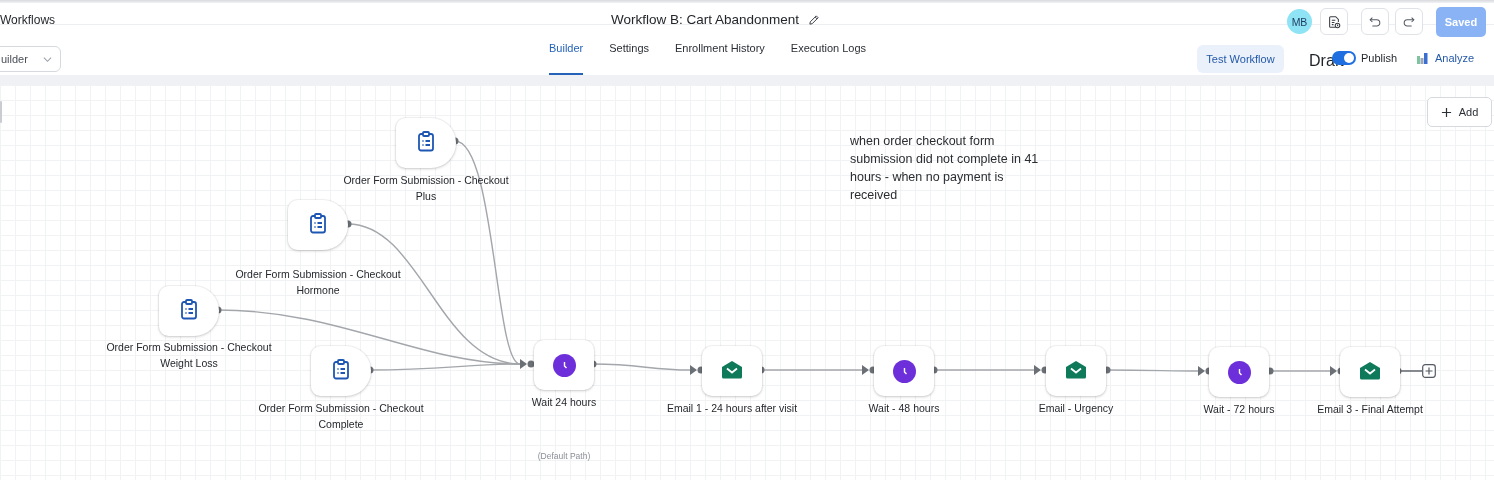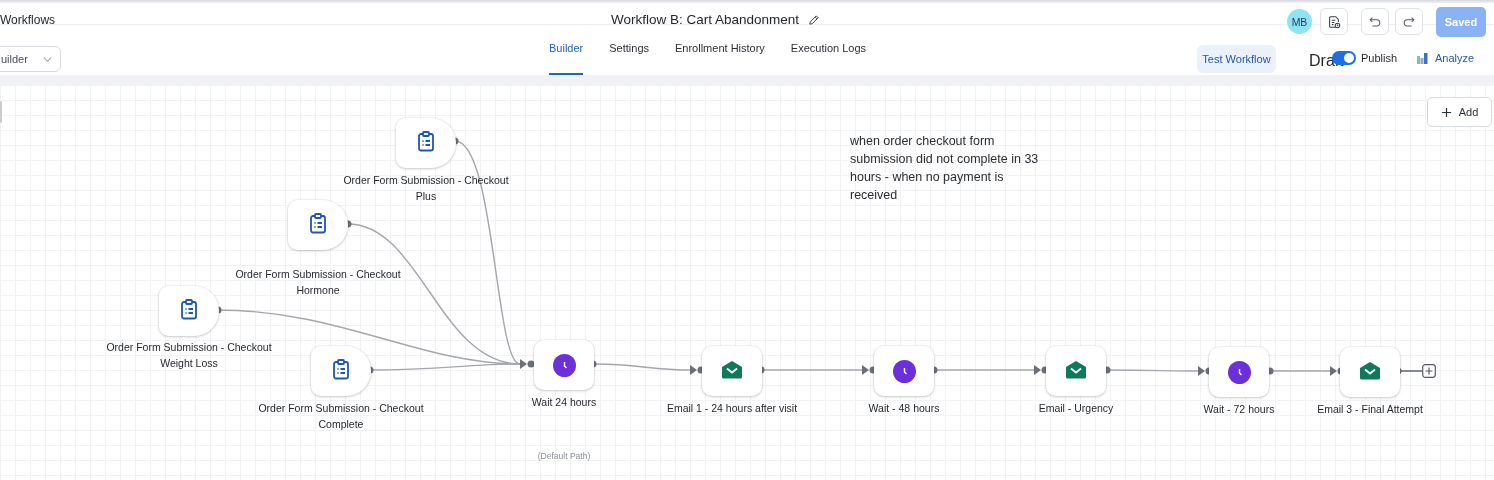--- a/index.html
+++ b/index.html
@@ -14,21 +14,21 @@
   .icon-btn svg { width: 14px; height: 14px; }
   .saved-btn { position: absolute; left: 1436px; top: 4px; width: 50px; height: 30px; border-radius: 5px; background: #8ab3f5; color: #fff; font-size: 11px; font-weight: bold; display: flex; align-items: center; justify-content: center; }
 
   .subbar { position: absolute; left: 0; top: 42px; width: 1494px; height: 33px; background: #fff; }
   .builder-select { position: absolute; left: -12px; top: 4px; width: 73px; height: 26px; border: 1px solid #d6d9de; border-radius: 6px; font-size: 11px; color: #4a4f57; display: flex; align-items: center; padding-left: 12px; }
   .builder-select svg { position: absolute; right: 8px; top: 9px; width: 9px; height: 7px; }
   .tabs { position: absolute; left: 536px; top: 0; height: 33px; display: flex; }
   .tab { font-size: 11px; color: #2b2f36; padding: 0 13px 0 13px; height: 33px; position: relative; }
   .tab.active { color: #2563b8; }
   .tab.active::after { content: ""; position: absolute; left: 13px; right: 13px; bottom: 0; height: 2px; background: #2563b8; }
-  .test-btn { position: absolute; left: 1197px; top: 3px; width: 79px; height: 28px; background: #eaf1fb; border-radius: 6px; color: #2459a8; font-size: 11px; display: flex; align-items: center; justify-content: center; }
+  .test-btn { position: absolute; left: 1197px; top: 3px; width: 87px; height: 28px; background: #eaf1fb; border-radius: 6px; color: #2459a8; font-size: 11px; display: flex; align-items: center; justify-content: center; }
   .draft-label { position: absolute; left: 1301px; top: 10px; font-size: 16px; color: #1f2328; margin-left: 8px; }
   .toggle { position: absolute; left: 1332px; top: 9px; width: 24px; height: 14px; border-radius: 7px; background: #1f6fe0; }
   .toggle::after { content: ""; position: absolute; right: 2px; top: 2px; width: 10px; height: 10px; border-radius: 50%; background: #fff; }
   .publish-label { position: absolute; left: 1361px; top: 10px; font-size: 11px; color: #1f2328; }
   .analyze { position: absolute; left: 1417px; top: 10px; font-size: 11px; color: #2459a8; display: flex; align-items: center; gap: 6px; }
   .analyze svg { width: 12px; height: 12px; }
 
   .canvas-band { position: absolute; left: 0; top: 75px; width: 1494px; height: 10px; background: #eff1f4; }
   .canvas { position: absolute; left: 0; top: 85px; width: 1494px; height: 395px;
     background-color: #ffffff;
@@ -121,21 +121,21 @@
 <div class="canvas"></div>
 <div class="left-edge"></div>
 
 <div class="add-btn">
   <svg viewBox="0 0 12 12" stroke="#2b2f36" stroke-width="1.3">
       <path d="M6 1v10M1 6h10"></path>
     </svg>
   <span>Add</span>
 </div>
 
-<div class="note">when order checkout form submission did not complete in 33 hours - when no payment is received</div>
+<div class="note">when order checkout form submission did not complete in 41 hours - when no payment is received</div>
 
 <svg class="edges" viewBox="0 0 1494 480">
   <g fill="none" stroke="#a3a6ab" stroke-width="1.4">
     <path d="M455 141 C 495 141, 495 364, 520 364"></path>
     <path d="M348 224 C 420 224, 440 364, 520 364"></path>
     <path d="M218 310 C 340 310, 420 364, 520 364"></path>
     <path d="M370 370 C 440 370, 470 364, 520 364"></path>
     <path d="M593 364 C 640 364, 650 370, 690 370"></path>
     <path d="M761 370 L 862 370"></path>
     <path d="M934 370 L 1034 370"></path>

